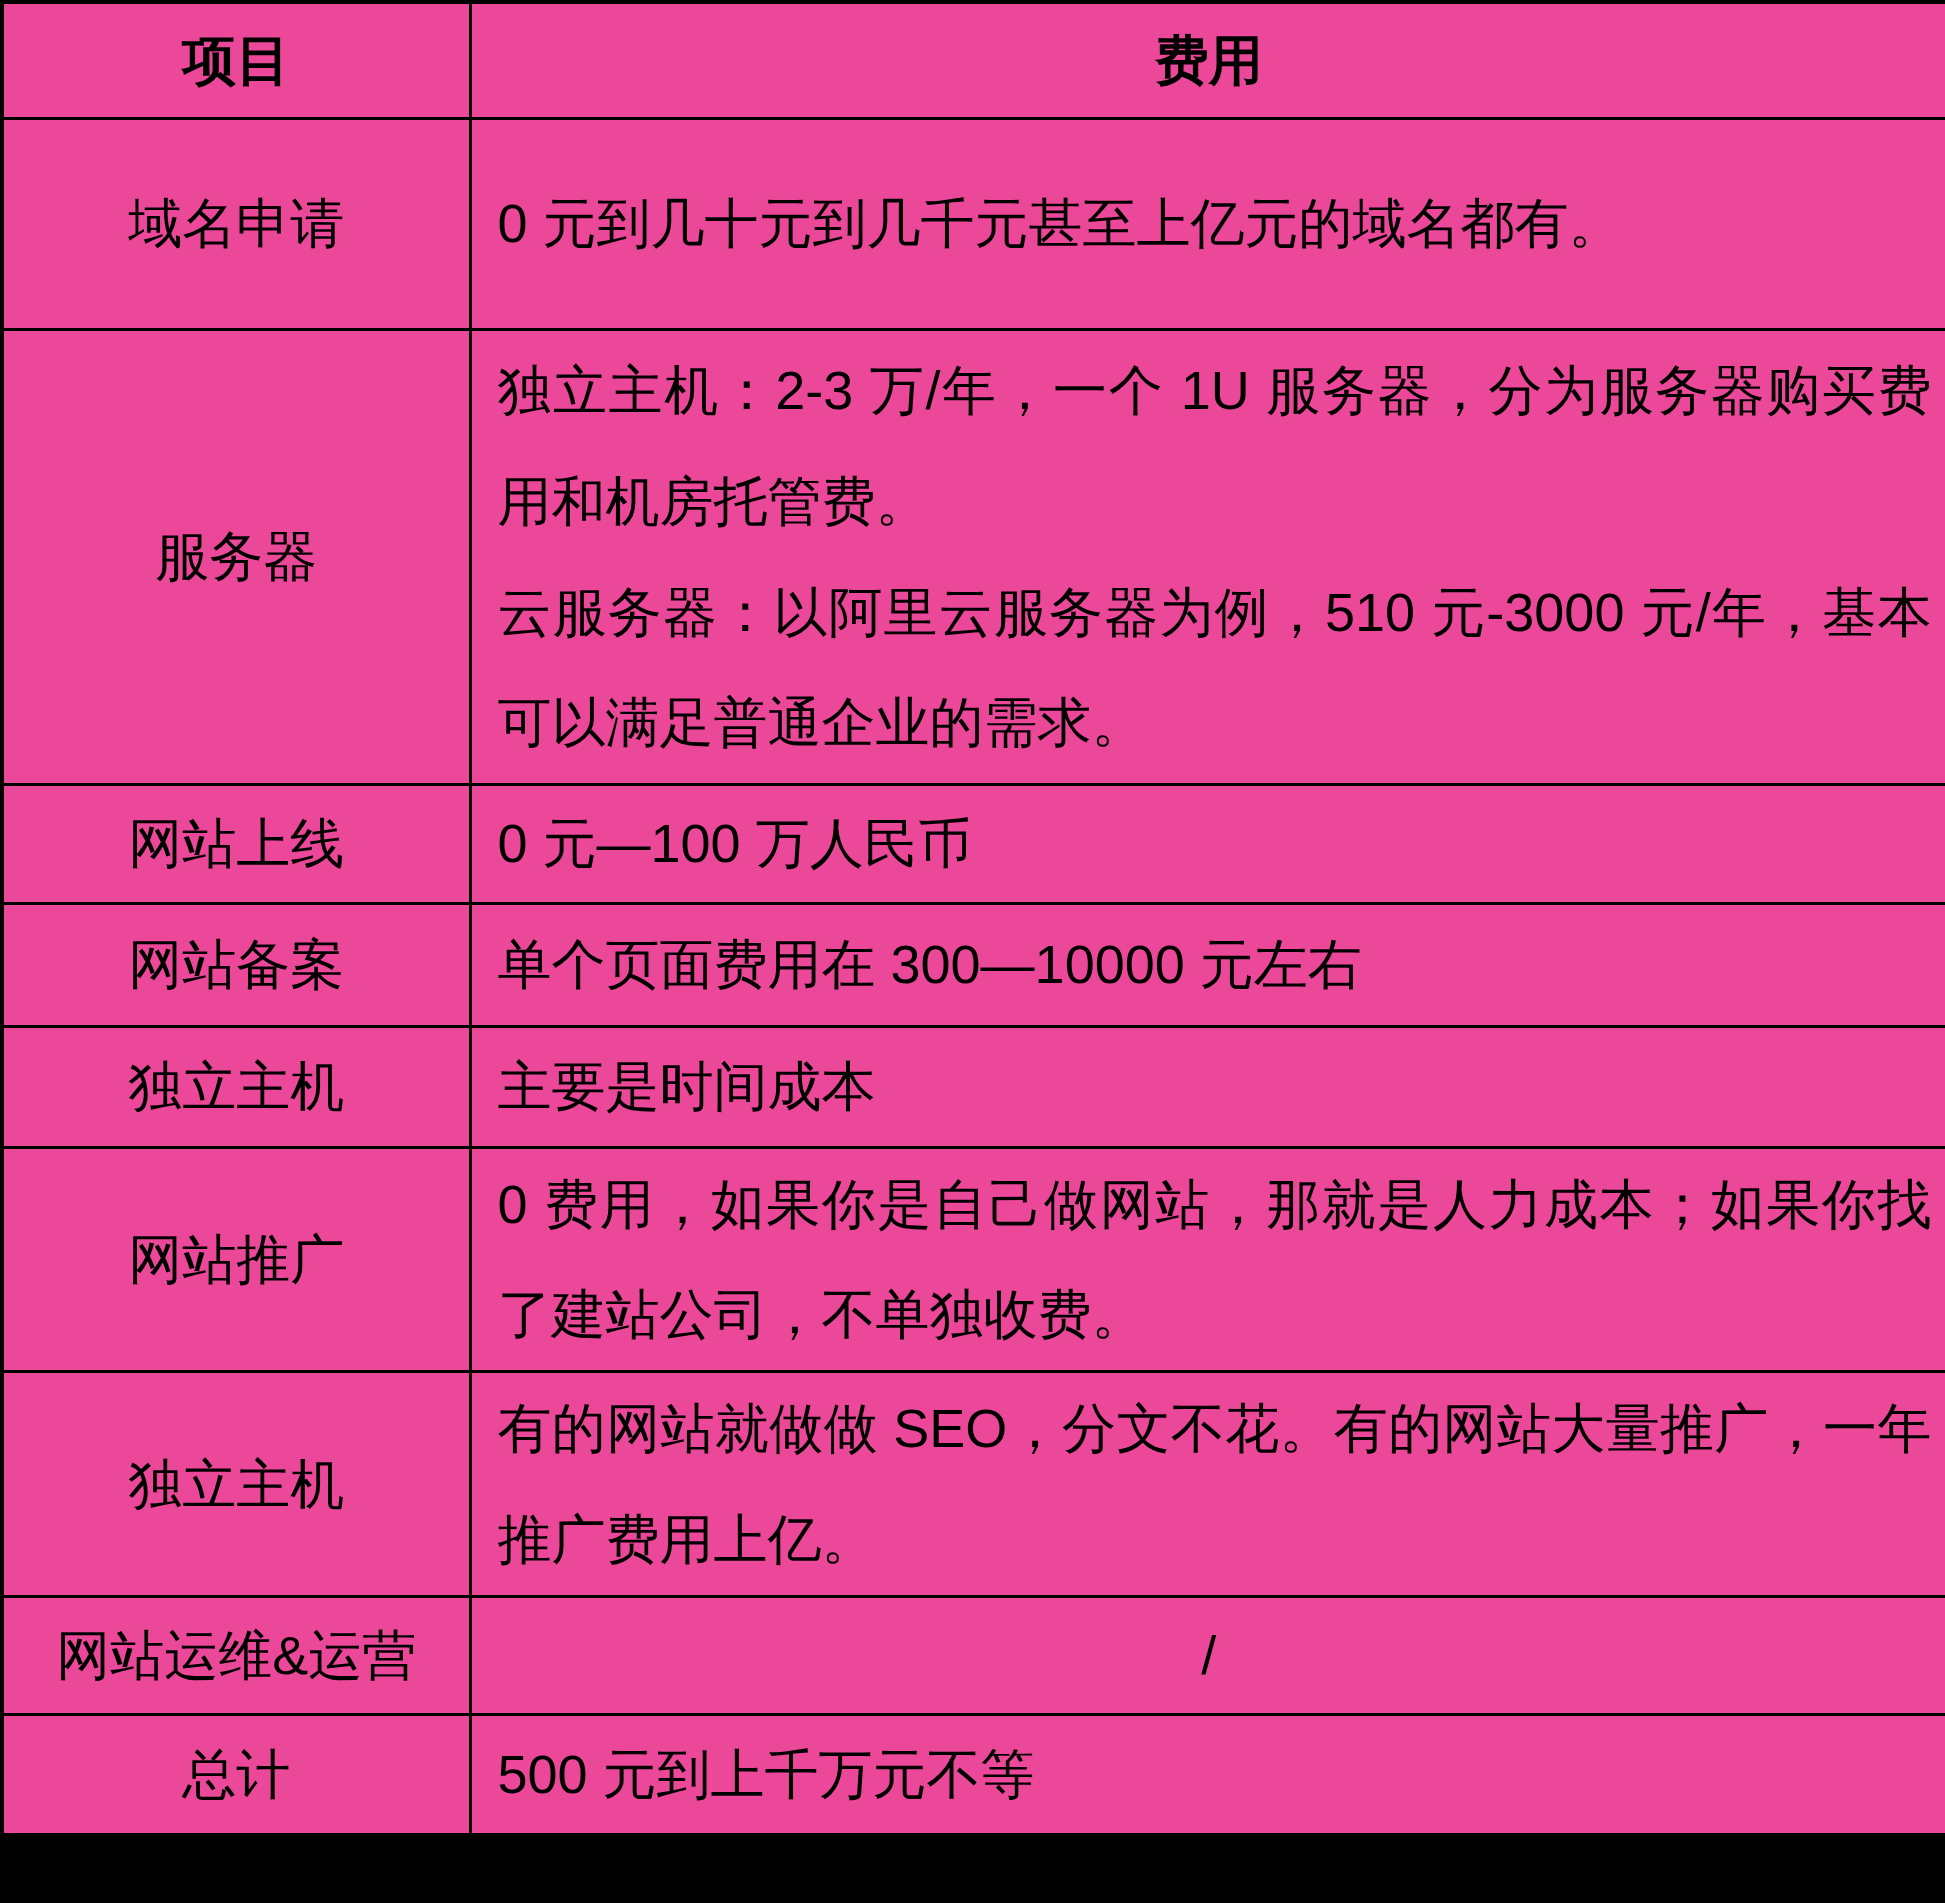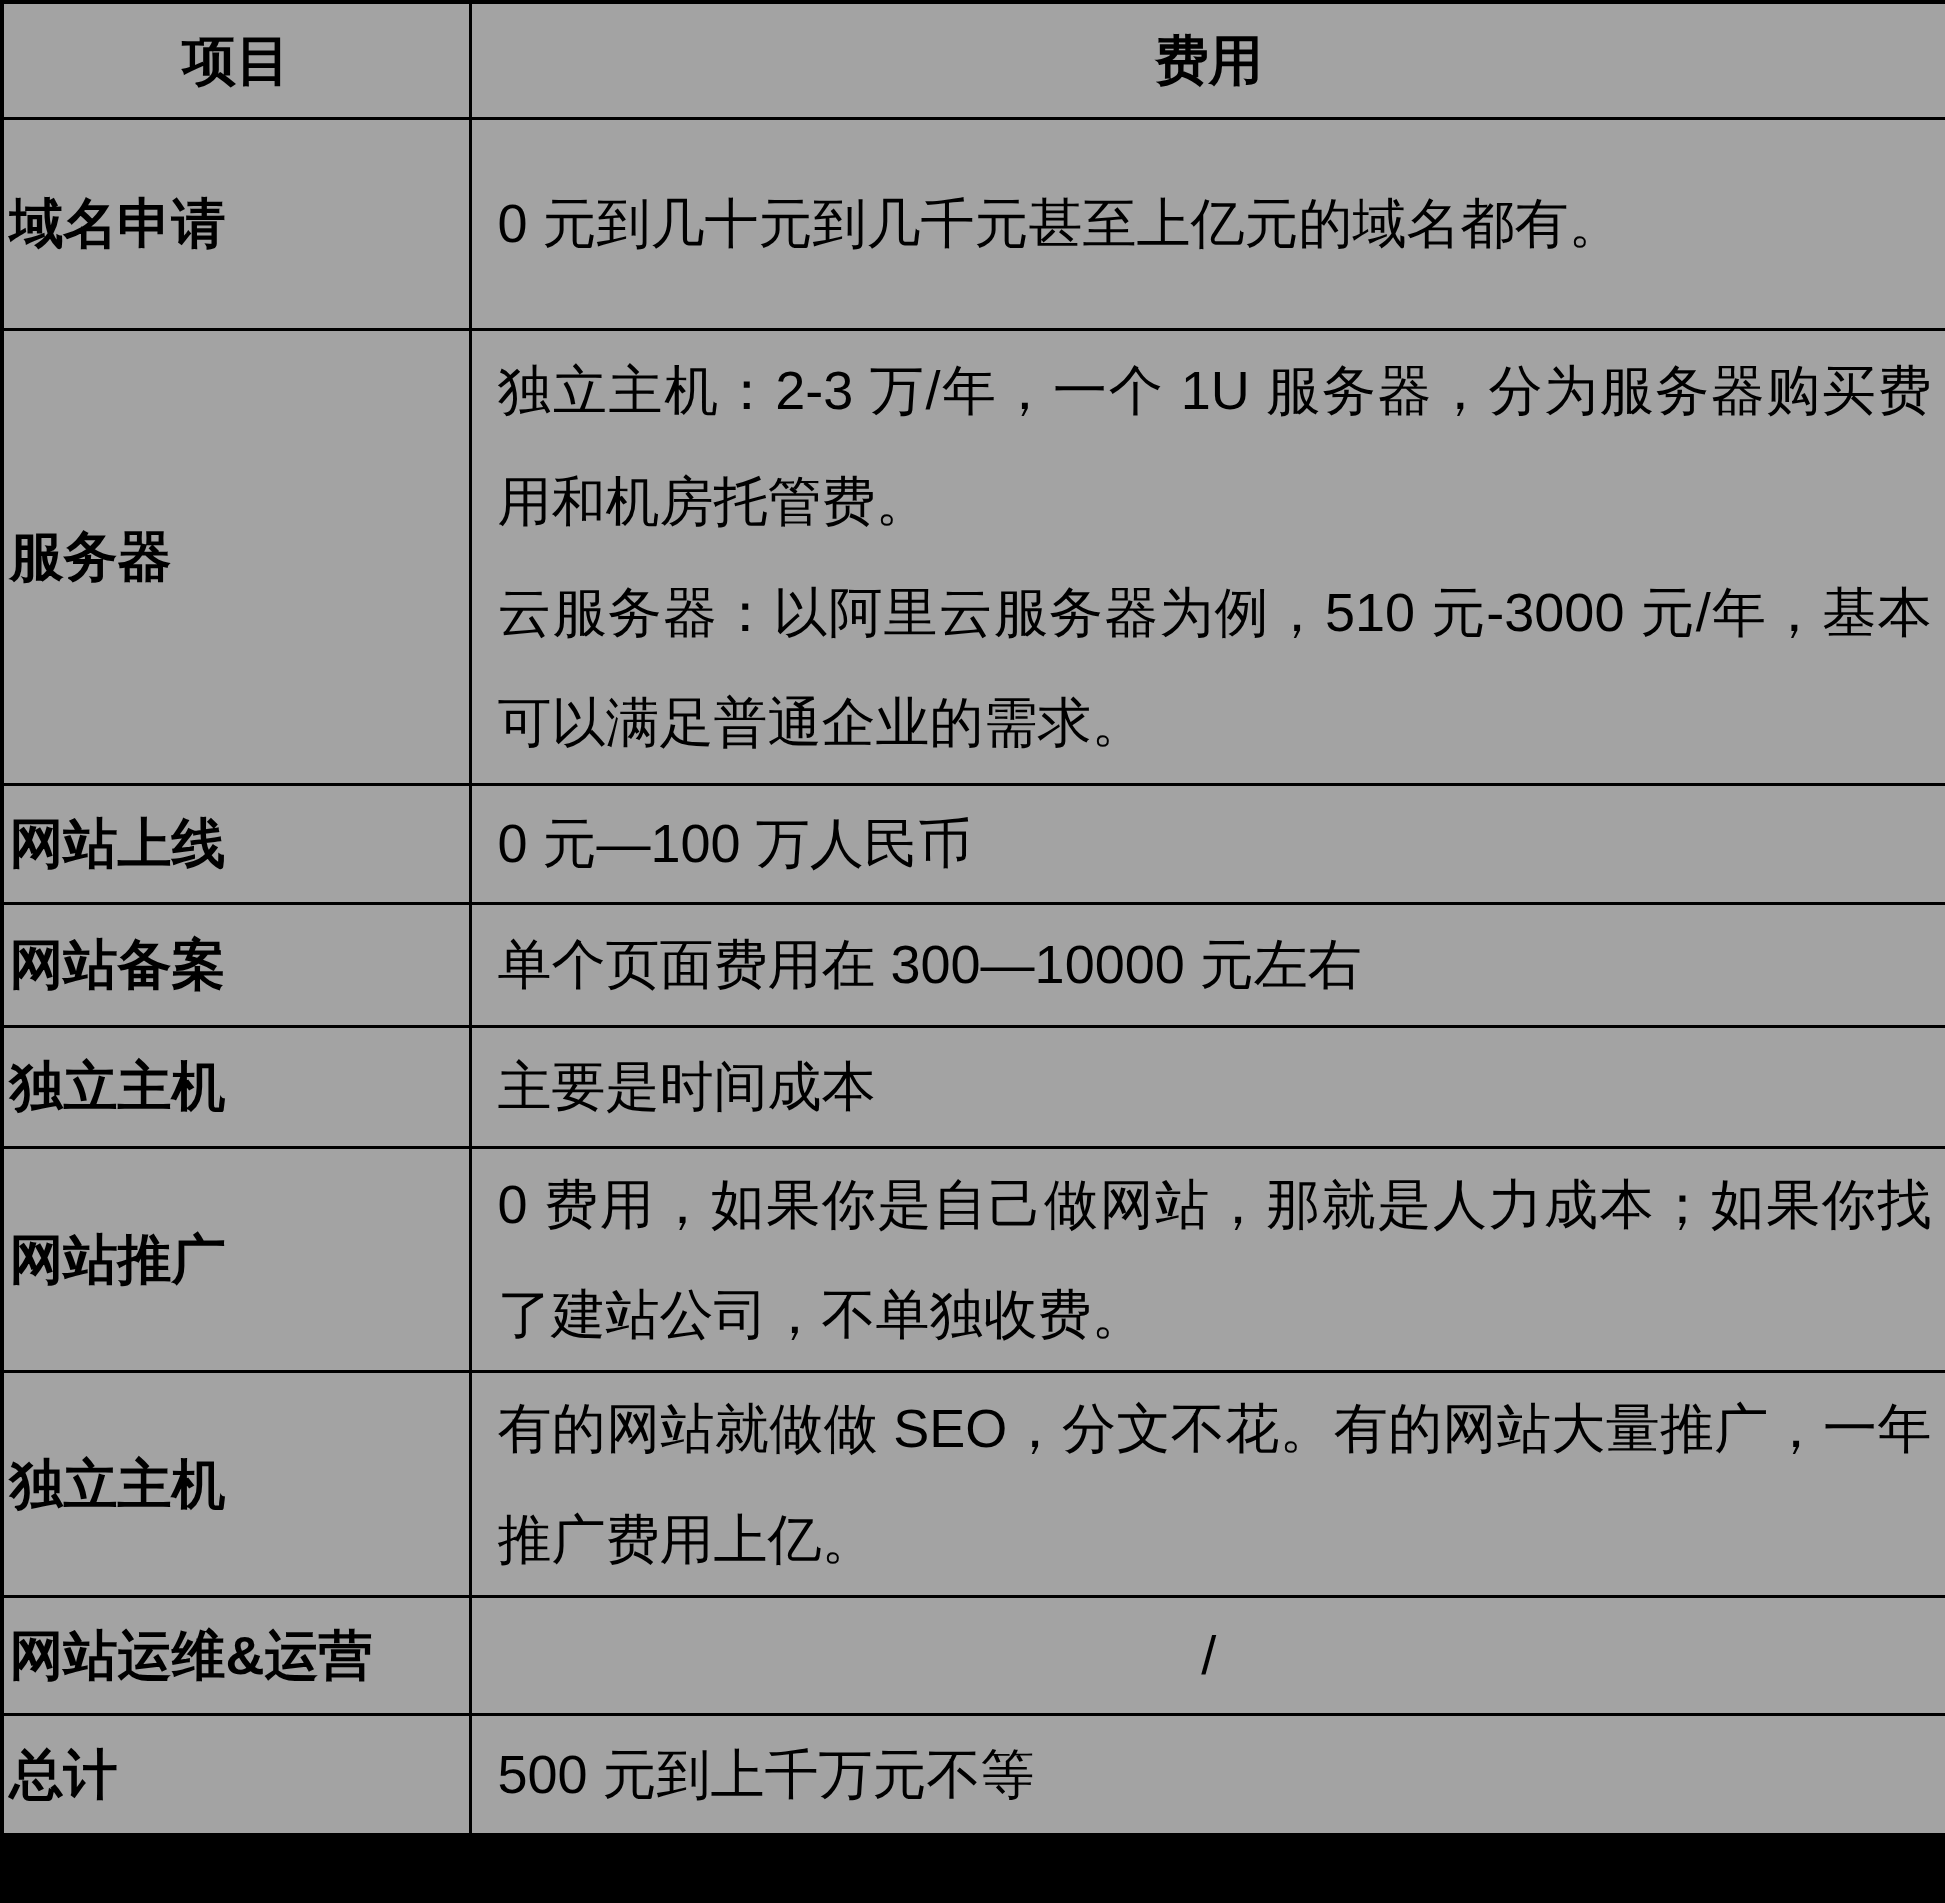--- a/index.html
+++ b/index.html
@@ -4,21 +4,21 @@
 <style>
   html, body {
     margin: 0;
     padding: 0;
     background: #ffffff;
   }
   .page {
     position: relative;
     width: 1946px;
     height: 1903px;
-    background: #a3a3a3;
+    background: #ec4899;
     overflow: hidden;
     font-family: "Liberation Sans", "DejaVu Sans", sans-serif;
     color: #000000;
   }
   table.cost-table {
     width: 1946px;
     table-layout: fixed;
     border-collapse: collapse;
     border: 4.5px solid #000000;
   }
@@ -30,22 +30,23 @@
     line-height: 2.05;
     vertical-align: middle;
     overflow: hidden;
   }
   th.hdr {
     font-weight: 700;
     text-align: center;
     padding: 0;
   }
   td.item {
+    text-align: center;
     padding: 0 5.6px;
-    font-weight: 700;
+    font-weight: 400;
   }
   td.fee {
     text-align: justify;
     padding: 0 14.6px 0 26px;
     white-space: pre-line;
     font-weight: 400;
   }
   td.fee.center {
     text-align: center;
     white-space: normal;

